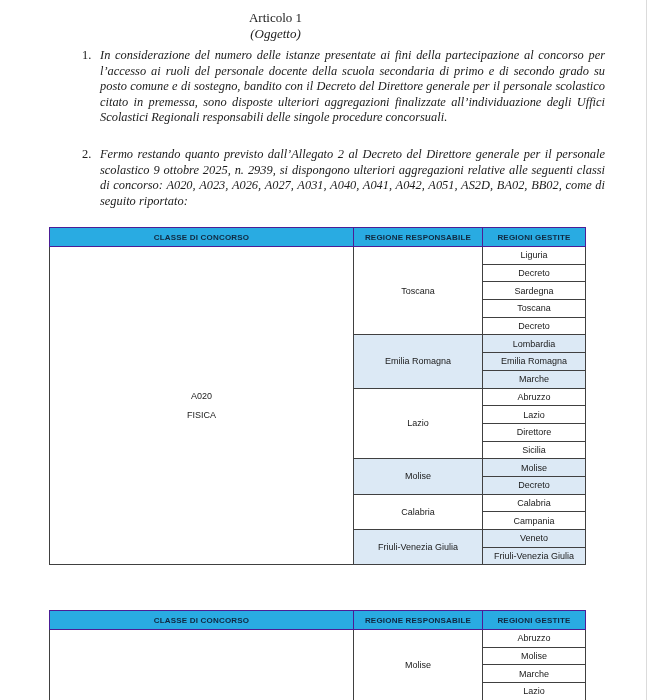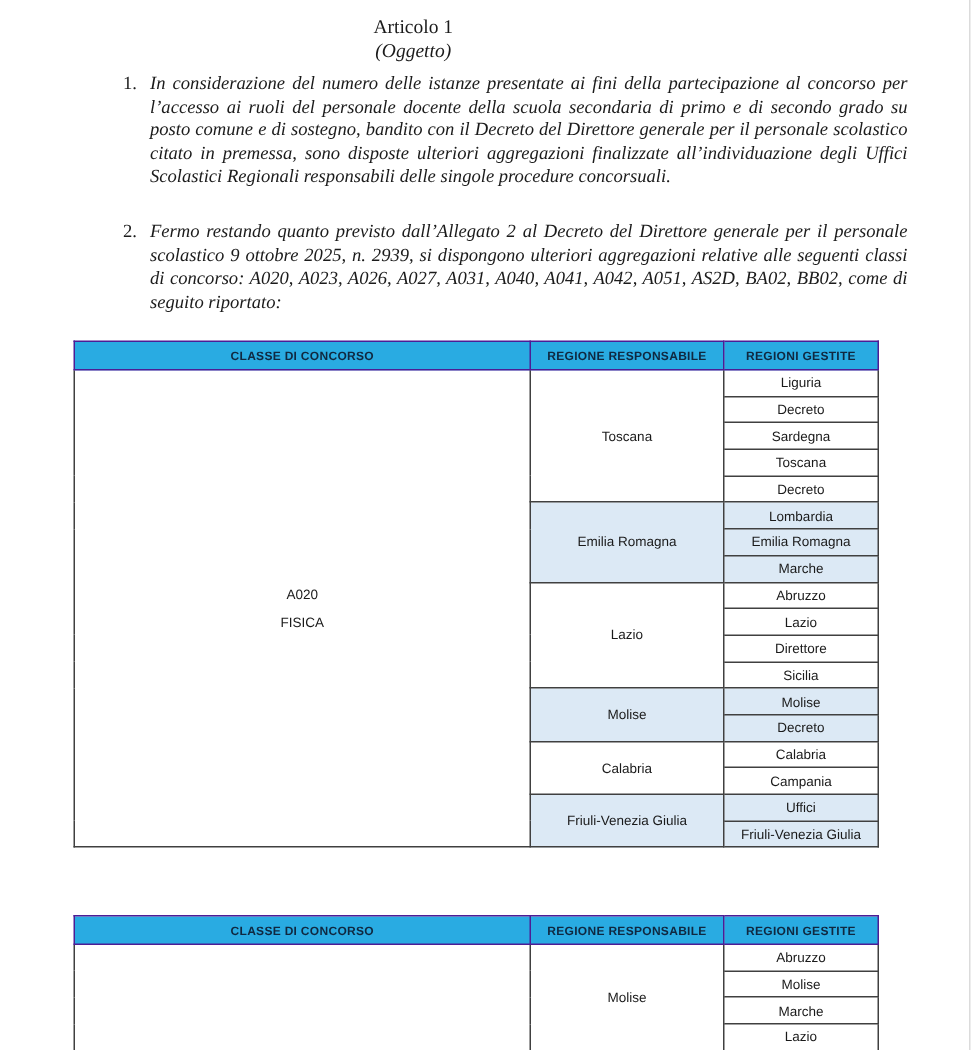--- a/index.html
+++ b/index.html
@@ -123,21 +123,21 @@
         </tr>
         <tr>
           <td rowspan="2" class="resp">Calabria</td>
           <td class="gest">Calabria</td>
         </tr>
         <tr>
           <td class="gest">Campania</td>
         </tr>
         <tr>
           <td rowspan="2" class="resp shaded">Friuli-Venezia Giulia</td>
-          <td class="gest shaded">Uffici</td>
+          <td class="gest shaded">Veneto</td>
         </tr>
         <tr>
           <td class="gest shaded">Friuli-Venezia Giulia</td>
         </tr>
       </tbody>
     </table>
 
   <table id="table2" class="doc-table">
     <colgroup>
         <col style="width:304px">

